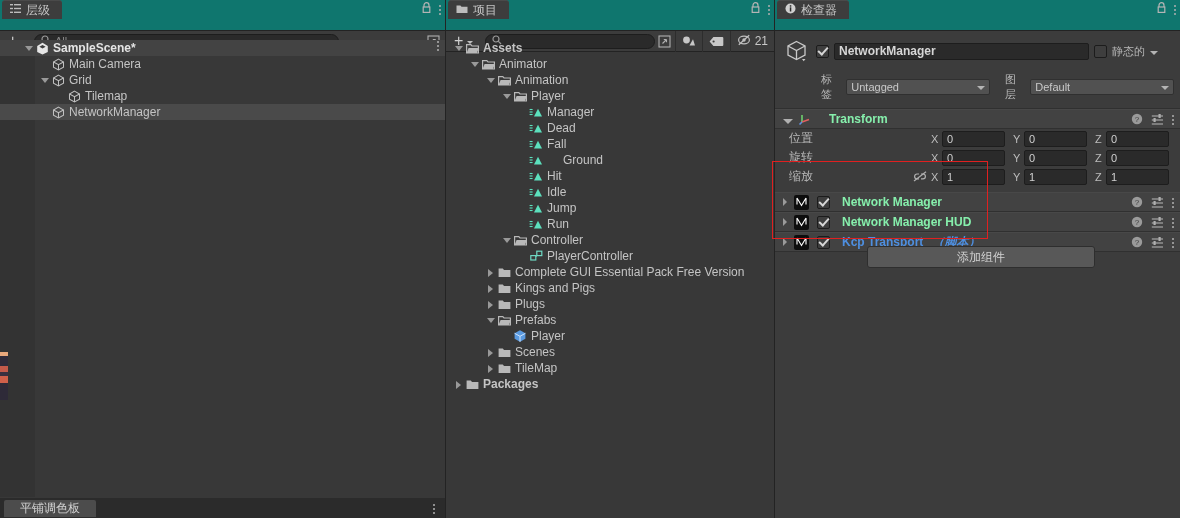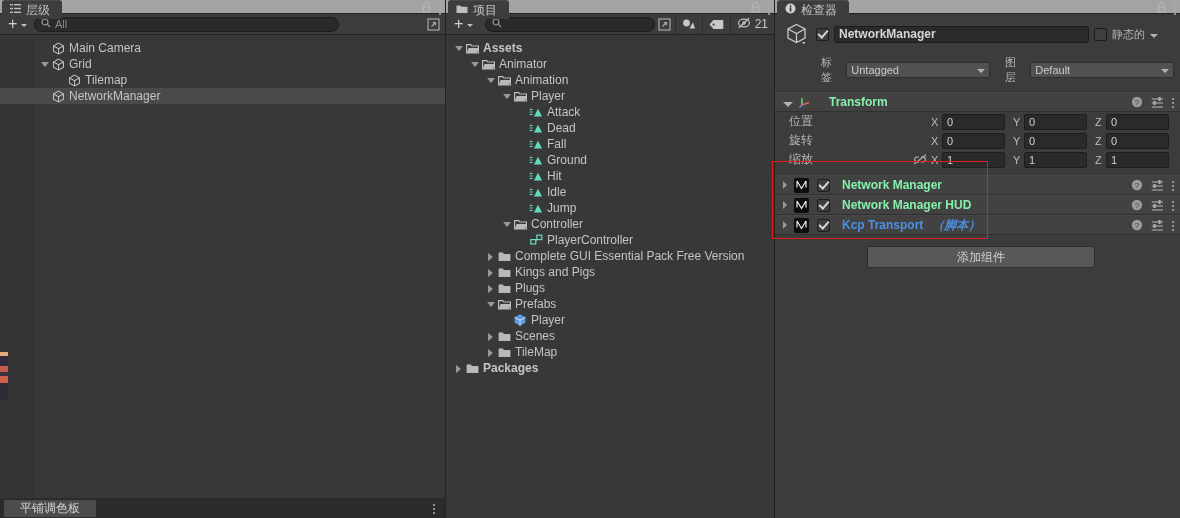--- a/index.html
+++ b/index.html
@@ -9,21 +9,21 @@
     font-family:"Liberation Sans","DejaVu Sans",sans-serif;
     font-size:12px;
     color:#c4c4c4;
     -webkit-font-smoothing:antialiased;
   }
   .root { position:relative; width:1180px; height:518px; }
 
   
   .panel { position:absolute; background:#383838; }
   .tabbar {
-    height:14px; background:#a3a3a3; position:relative;
+    height:31px; background:#0f766e; position:relative;
     border-bottom:1px solid #232323;
   }
   .tab {
     position:absolute; left:2px; top:0; height:19px;
     background:#3d3d3d; color:#c4c4c4;
     display:flex; align-items:center; gap:5px;
     padding:0 12px 0 8px; font-size:12px;
     border-top:1px solid #4a4a4a;
     border-radius:3px 3px 0 0;
   }
@@ -199,20 +199,36 @@
       <div class="tbbtn" style="margin-left:auto; width:24px;">
         <svg width="13" height="13" viewBox="0 0 13 13">
           <rect x="1" y="1" width="11" height="11" fill="none" stroke="#b0b0b0" stroke-width="1.1"></rect>
           <path d="M4.5 8.5 L8.5 4.5 M8.5 4.5 H5.8 M8.5 4.5 V7.2" fill="none" stroke="#b0b0b0" stroke-width="1.1"></path>
         </svg>
       </div>
     </div>
 
     <div class="hgutter"></div>
     <div class="tree" id="hier-tree">
+        <div class="trow scene">
+          <span style="flex: 0 0 22px;"></span>
+          <span class="tw open"></span>
+          <span class="cubeicon">
+            <svg width="13" height="13" viewBox="0 0 13 13">
+              <path d="M6.5 0.8 L11.8 3.9 V10 L6.5 12.4 L1.2 10 V3.9 Z" fill="#e6e6e6"></path>
+              <path d="M6.5 3 L9.6 4.8 L6.5 6.6 L3.4 4.8 Z" fill="#3c3c3c"></path>
+            </svg>
+          </span>
+          <span style="margin-left: 4px;">SampleScene*</span>
+          <span class="kebab rowdots">
+            <i></i>
+            <i></i>
+            <i></i>
+          </span>
+        </div>
         <div class="trow">
           <span style="flex: 0 0 38px;"></span>
           <span class="tw "></span>
           <span class="cubeicon">
             <svg width="13" height="13" viewBox="0 0 14 14">
               <path d="M7 1.2 L12.4 4.3 V9.8 L7 12.8 L1.6 9.8 V4.3 Z" fill="none" stroke="#c0c0c0" stroke-width="1.1"></path>
               <path d="M1.6 4.3 L7 7.3 L12.4 4.3 M7 7.3 V12.8" fill="none" stroke="#c0c0c0" stroke-width="1.1"></path>
             </svg>
           </span>
           <span style="margin-left: 4px;">Main Camera</span>
@@ -377,21 +393,21 @@
           <span style="flex: 0 0 70px;"></span>
           <span class="tw "></span>
           <span class="cubeicon">
             <svg width="14" height="12" viewBox="0 0 14 12">
               <path d="M5 10.5 L9 2.8 L13 10.5 Z" fill="#5ce0bd"></path>
               <line x1="0.6" y1="3.5" x2="3.6" y2="3.5" stroke="#5ce0bd" stroke-width="1.1"></line>
               <line x1="0.6" y1="6" x2="3.6" y2="6" stroke="#5ce0bd" stroke-width="1.1"></line>
               <line x1="0.6" y1="8.5" x2="3.6" y2="8.5" stroke="#5ce0bd" stroke-width="1.1"></line>
             </svg>
           </span>
-          <span style="margin-left: 4px;">Attack</span>
+          <span style="margin-left: 4px;">Manager</span>
         </div>
         <div class="trow">
           <span style="flex: 0 0 70px;"></span>
           <span class="tw "></span>
           <span class="cubeicon">
             <svg width="14" height="12" viewBox="0 0 14 12">
               <path d="M5 10.5 L9 2.8 L13 10.5 Z" fill="#5ce0bd"></path>
               <line x1="0.6" y1="3.5" x2="3.6" y2="3.5" stroke="#5ce0bd" stroke-width="1.1"></line>
               <line x1="0.6" y1="6" x2="3.6" y2="6" stroke="#5ce0bd" stroke-width="1.1"></line>
               <line x1="0.6" y1="8.5" x2="3.6" y2="8.5" stroke="#5ce0bd" stroke-width="1.1"></line>
@@ -416,21 +432,21 @@
           <span style="flex: 0 0 70px;"></span>
           <span class="tw "></span>
           <span class="cubeicon">
             <svg width="14" height="12" viewBox="0 0 14 12">
               <path d="M5 10.5 L9 2.8 L13 10.5 Z" fill="#5ce0bd"></path>
               <line x1="0.6" y1="3.5" x2="3.6" y2="3.5" stroke="#5ce0bd" stroke-width="1.1"></line>
               <line x1="0.6" y1="6" x2="3.6" y2="6" stroke="#5ce0bd" stroke-width="1.1"></line>
               <line x1="0.6" y1="8.5" x2="3.6" y2="8.5" stroke="#5ce0bd" stroke-width="1.1"></line>
             </svg>
           </span>
-          <span style="margin-left: 4px;">Ground</span>
+          <span style="margin-left: 20px;">Ground</span>
         </div>
         <div class="trow">
           <span style="flex: 0 0 70px;"></span>
           <span class="tw "></span>
           <span class="cubeicon">
             <svg width="14" height="12" viewBox="0 0 14 12">
               <path d="M5 10.5 L9 2.8 L13 10.5 Z" fill="#5ce0bd"></path>
               <line x1="0.6" y1="3.5" x2="3.6" y2="3.5" stroke="#5ce0bd" stroke-width="1.1"></line>
               <line x1="0.6" y1="6" x2="3.6" y2="6" stroke="#5ce0bd" stroke-width="1.1"></line>
               <line x1="0.6" y1="8.5" x2="3.6" y2="8.5" stroke="#5ce0bd" stroke-width="1.1"></line>
@@ -456,20 +472,33 @@
           <span class="tw "></span>
           <span class="cubeicon">
             <svg width="14" height="12" viewBox="0 0 14 12">
               <path d="M5 10.5 L9 2.8 L13 10.5 Z" fill="#5ce0bd"></path>
               <line x1="0.6" y1="3.5" x2="3.6" y2="3.5" stroke="#5ce0bd" stroke-width="1.1"></line>
               <line x1="0.6" y1="6" x2="3.6" y2="6" stroke="#5ce0bd" stroke-width="1.1"></line>
               <line x1="0.6" y1="8.5" x2="3.6" y2="8.5" stroke="#5ce0bd" stroke-width="1.1"></line>
             </svg>
           </span>
           <span style="margin-left: 4px;">Jump</span>
+        </div>
+        <div class="trow">
+          <span style="flex: 0 0 70px;"></span>
+          <span class="tw "></span>
+          <span class="cubeicon">
+            <svg width="14" height="12" viewBox="0 0 14 12">
+              <path d="M5 10.5 L9 2.8 L13 10.5 Z" fill="#5ce0bd"></path>
+              <line x1="0.6" y1="3.5" x2="3.6" y2="3.5" stroke="#5ce0bd" stroke-width="1.1"></line>
+              <line x1="0.6" y1="6" x2="3.6" y2="6" stroke="#5ce0bd" stroke-width="1.1"></line>
+              <line x1="0.6" y1="8.5" x2="3.6" y2="8.5" stroke="#5ce0bd" stroke-width="1.1"></line>
+            </svg>
+          </span>
+          <span style="margin-left: 4px;">Run</span>
         </div>
         <div class="trow">
           <span style="flex: 0 0 54px;"></span>
           <span class="tw open"></span>
           <span class="cubeicon">
             <svg width="13" height="11" viewBox="0 0 13 11">
               <path d="M0.6 10 V1.6 H4.8 L6 3 H12.4 V10 Z" fill="none" stroke="#b9b9b9" stroke-width="1.2"></path>
               <path d="M0.6 10 L2.6 5 H12.9 L11 10 Z" fill="#b9b9b9"></path>
             </svg>
           </span>

